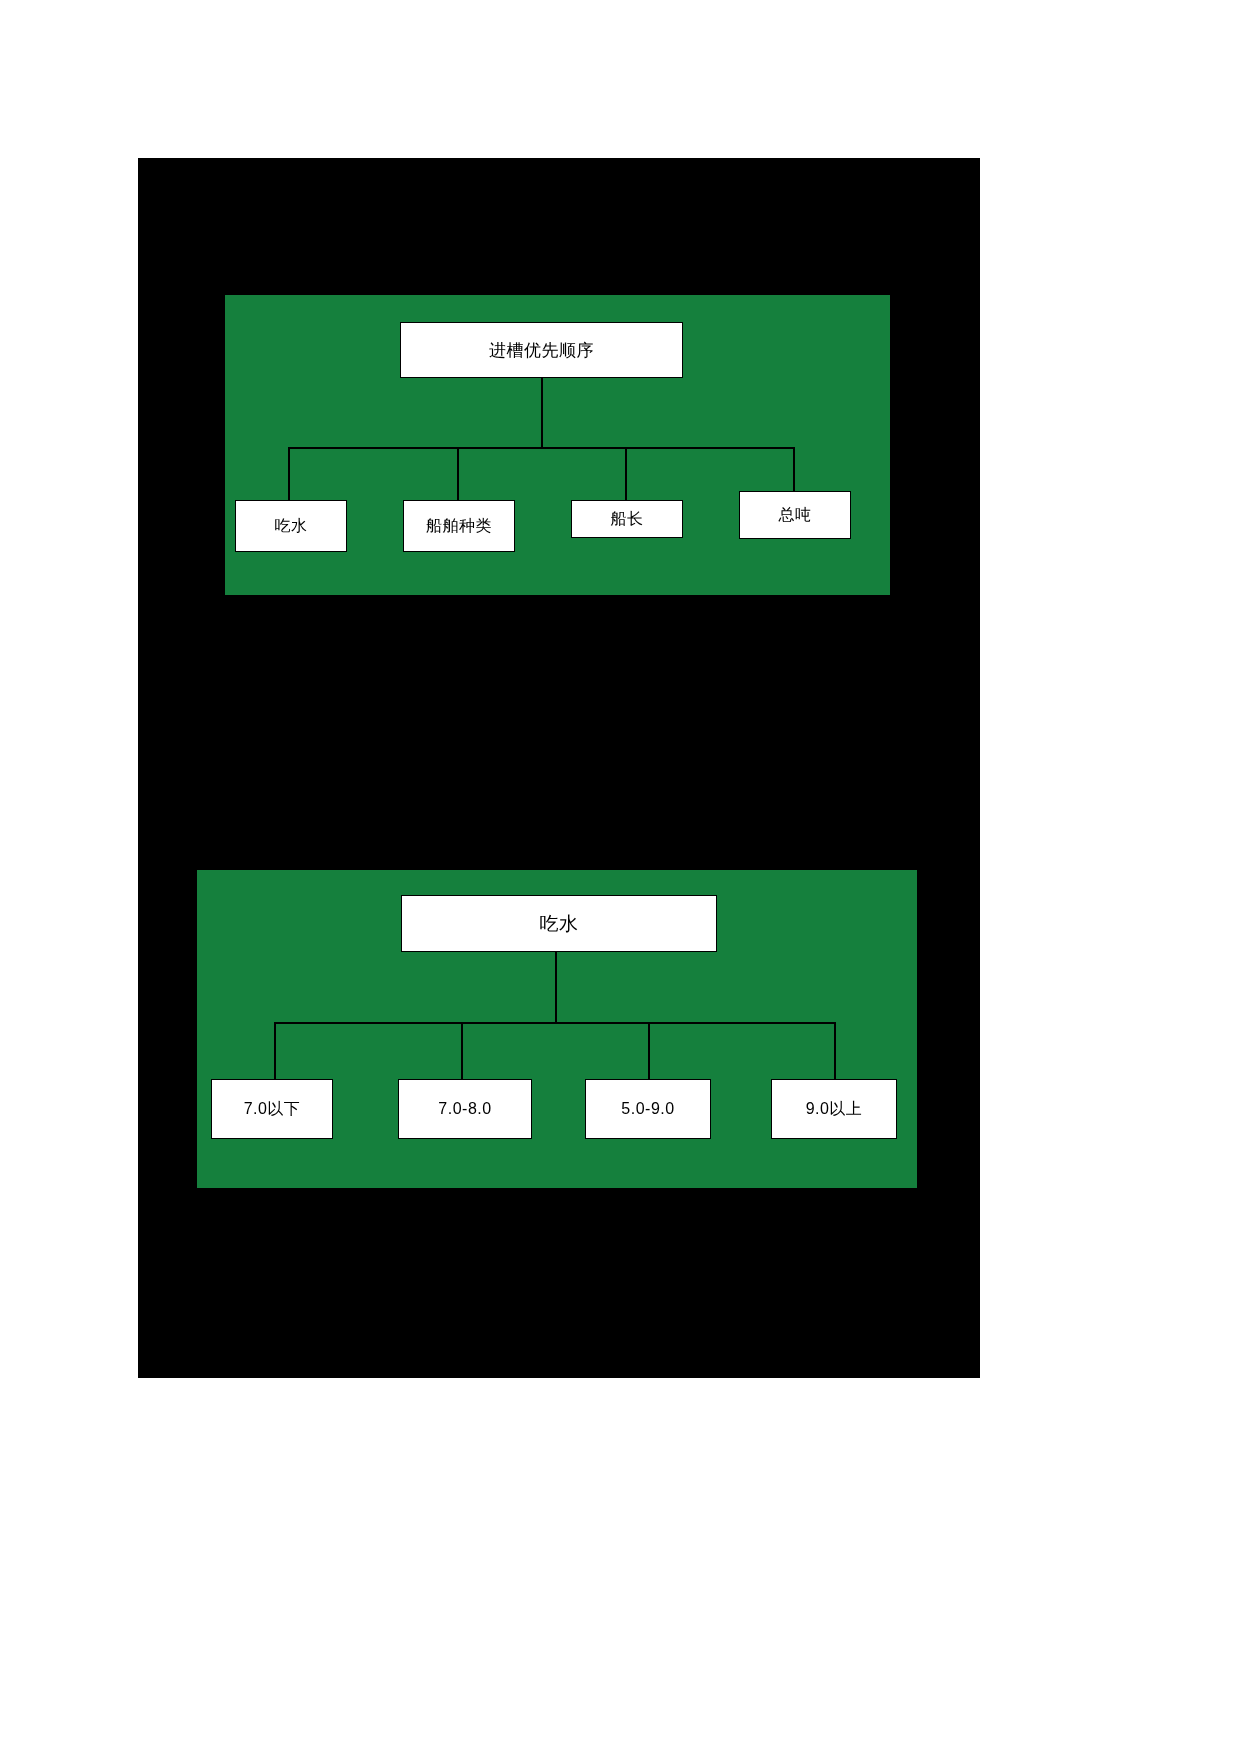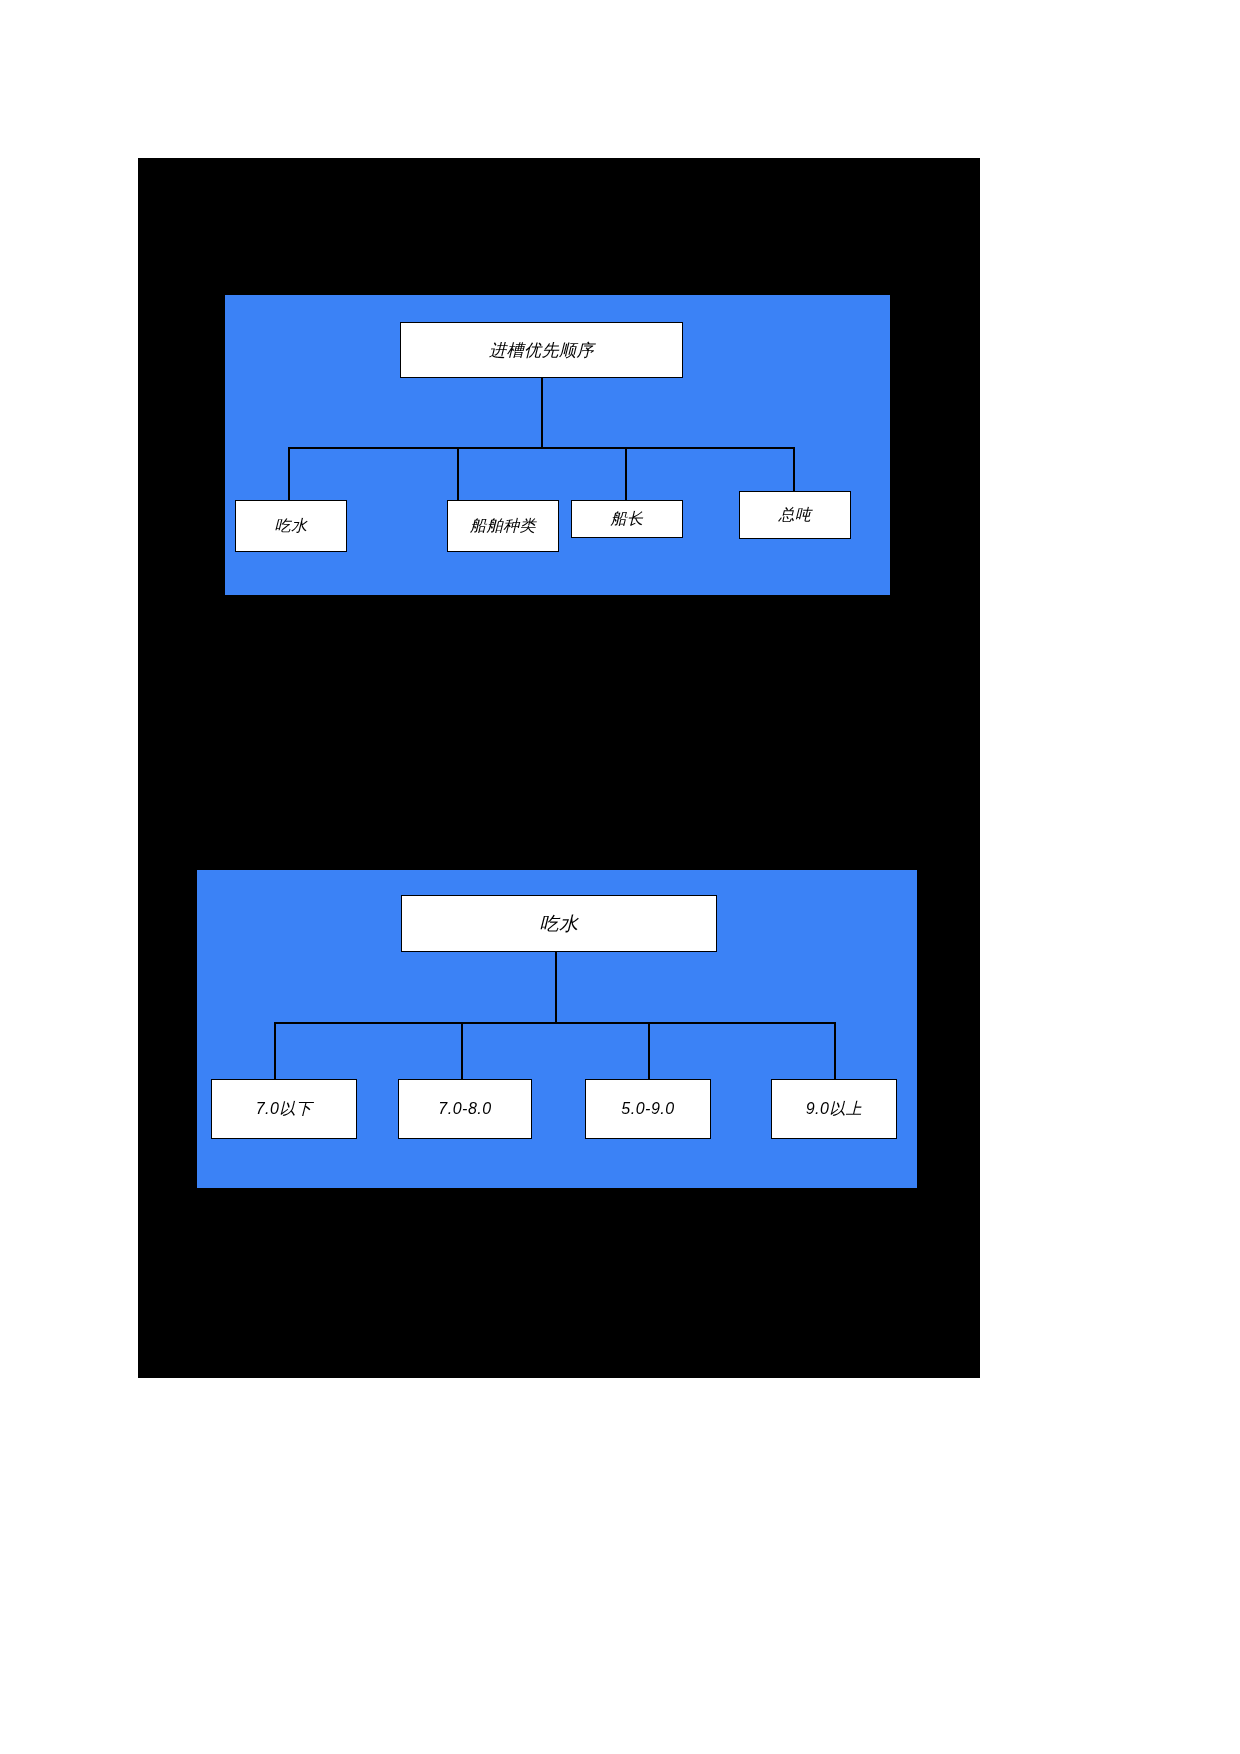--- a/index.html
+++ b/index.html
@@ -30,22 +30,21 @@
     left: 138px;
     top: 158px;
     width: 842px;
     height: 1220px;
     background: #000000;
   }
 
   
   .panel {
     position: absolute;
-    background: #3b82f6;
-    font-style: italic;
+    background: #15803d;
   }
   #panel-1 {
     left: 225px;
     top: 295px;
     width: 665px;
     height: 300px;
   }
   #panel-2 {
     left: 197px;
     top: 870px;
@@ -108,37 +107,37 @@
     <div class="vline" style="left:316px; top:83px; height:70px;"></div>
 
     <div class="hline" style="left:63px; top:152px; width:506px;"></div>
 
     <div class="vline" style="left:63px;  top:152px; height:53px;"></div>
     <div class="vline" style="left:232px; top:152px; height:53px;"></div>
     <div class="vline" style="left:400px; top:152px; height:53px;"></div>
     <div class="vline" style="left:568px; top:152px; height:53px;"></div>
 
     <div class="node leaf" style="left:10px; top:205px; width:112px; height:52px;">吃水</div>
-    <div class="node leaf" style="left:178px; top:205px; width:112px; height:52px;margin-left:44px;">船舶种类</div>
+    <div class="node leaf" style="left:178px; top:205px; width:112px; height:52px;">船舶种类</div>
     <div class="node leaf" style="left:346px; top:205px; width:112px; height:38px;">船长</div>
     <div class="node leaf" style="left:514px; top:196px; width:112px; height:48px;">总吨</div>
   </div>
 
   <div class="panel" id="panel-2">
 
     <div class="node root" style="left:204px; top:25px; width:316px; height:57px;">吃水</div>
 
     <div class="vline" style="left:358px; top:82px; height:71px;"></div>
 
     <div class="hline" style="left:77px; top:152px; width:560px;"></div>
 
     <div class="vline" style="left:77px;  top:152px; height:57px;"></div>
     <div class="vline" style="left:264px; top:152px; height:57px;"></div>
     <div class="vline" style="left:451px; top:152px; height:57px;"></div>
     <div class="vline" style="left:637px; top:152px; height:57px;"></div>
 
-    <div class="node leaf" style="left:14px; top:209px; width:146px; height:60px;">7.0以下</div>
+    <div class="node leaf" style="left:14px; top:209px; width:122px; height:60px;">7.0以下</div>
     <div class="node leaf" style="left:201px; top:209px; width:134px; height:60px;">7.0-8.0</div>
     <div class="node leaf" style="left:388px; top:209px; width:126px; height:60px;">5.0-9.0</div>
     <div class="node leaf" style="left:574px; top:209px; width:126px; height:60px;">9.0以上</div>
   </div>
 
 </div>
 
 </body></html>

